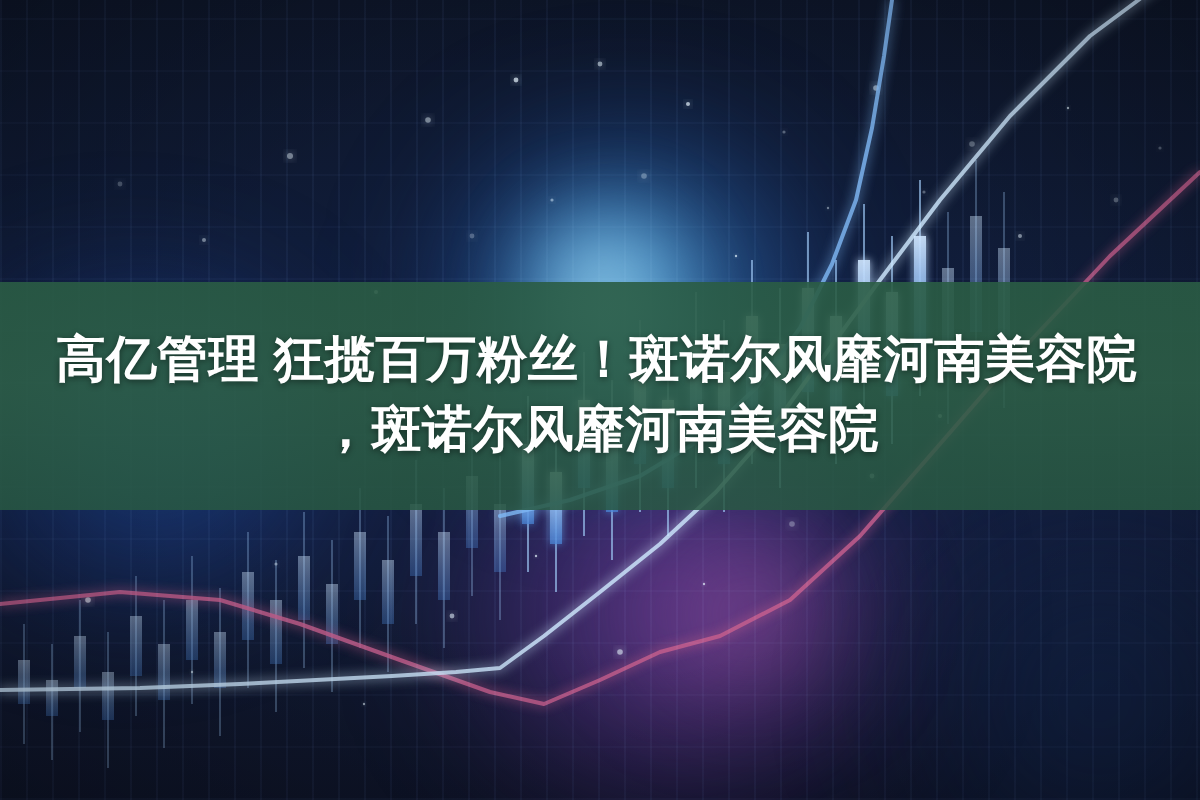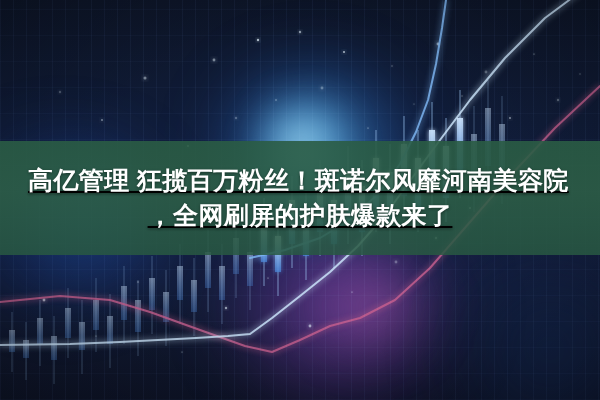--- a/index.html
+++ b/index.html
@@ -125,21 +125,20 @@
     background: linear-gradient(180deg,
       rgba(42,92,68,0.90) 0%,
       rgba(45,95,70,0.88) 45%,
       rgba(40,88,66,0.86) 100%);
     display: flex;
     flex-direction: column;
     align-items: center;
     justify-content: center;
     box-sizing: border-box;
     padding: 0 8px;
-    text-decoration: underline;
   }
   .title-line {
     color: #ffffff;
     font-size: 25px;
     font-weight: bold;
     line-height: 1.42;
     letter-spacing: 0.4px;
     white-space: nowrap;
     text-shadow: 0 1px 3px rgba(0,0,0,0.45);
   }
@@ -308,16 +307,16 @@
 
   <div class="glow glow-cyan2"></div>
 
   <div class="grid-v"></div>
   <div class="grid-h"></div>
 
   <div class="vignette"></div>
 
   <div class="banner">
     <div class="title-line title-line-1">高亿管理 狂揽百万粉丝！斑诺尔风靡河南美容院</div>
-    <div class="title-line title-line-2">，全网刷屏的护肤爆款来了</div>
+    <div class="title-line title-line-2">，斑诺尔风靡河南美容院</div>
   </div>
 
 </div>
 
 </body></html>

